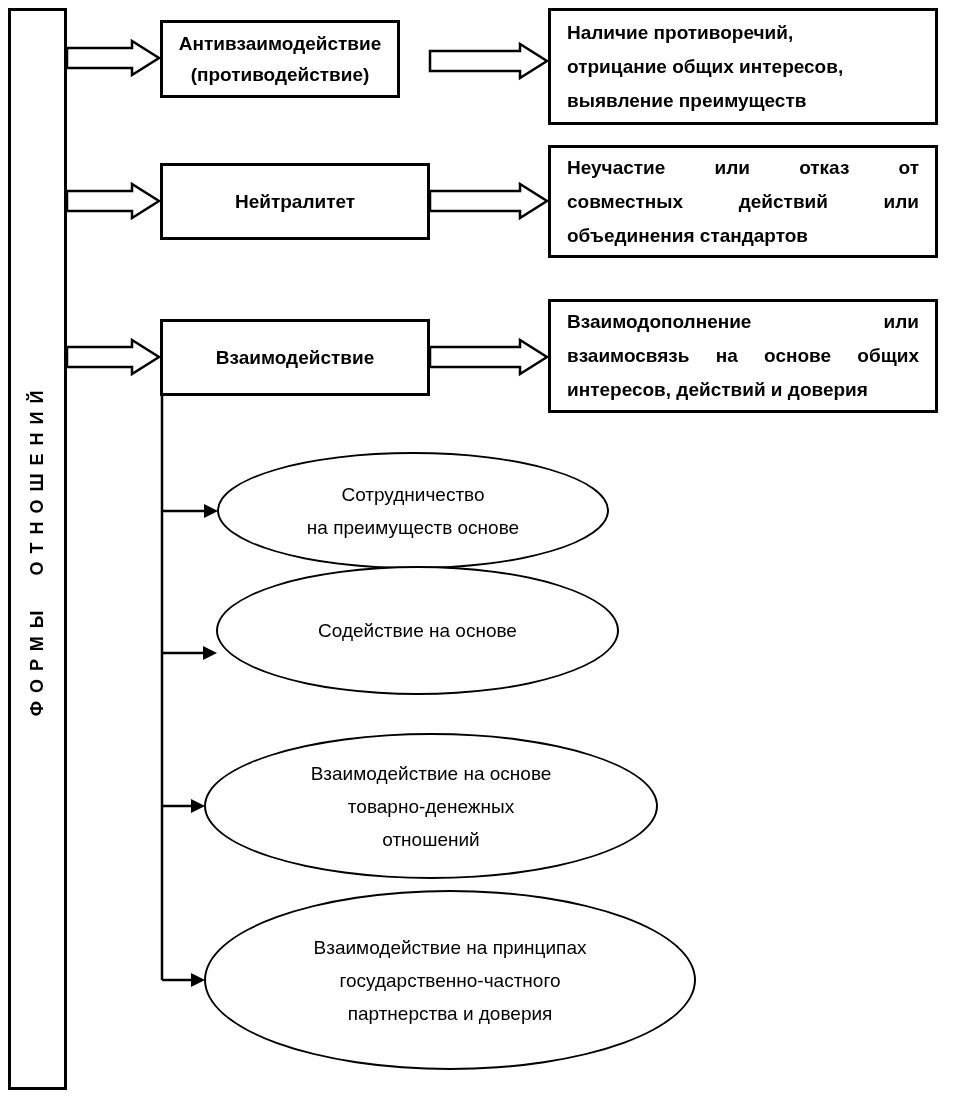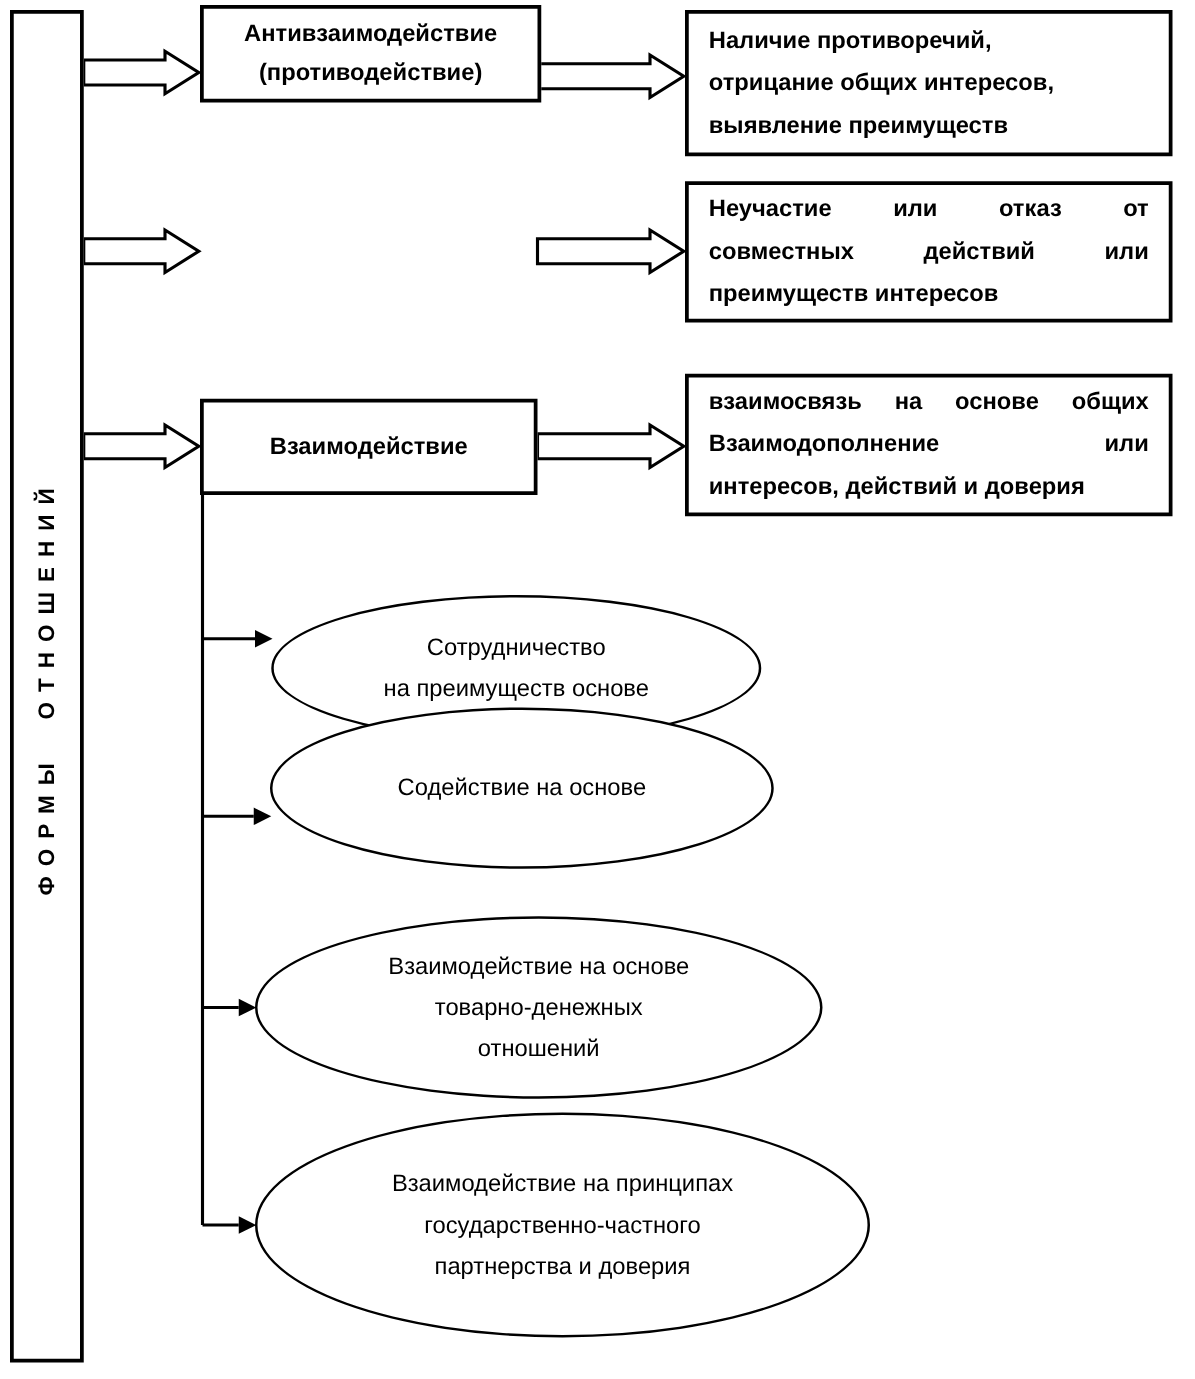--- a/index.html
+++ b/index.html
@@ -113,46 +113,49 @@
     <g>
       <line x1="162" y1="980" x2="191" y2="980" stroke="#000000" stroke-width="2.5"></line>
       <polygon points="191,973 205,980 191,987" fill="#000000"></polygon>
     </g>
   </svg>
 
   <div class="side-bar">
     <span class="vlabel">ФОРМЫ ОТНОШЕНИЙ</span>
   </div>
 
-  <div class="box form-box" style="left:160px; top:4px; width:273px; height:78px;">
+  <div class="box form-box" style="left:160px; top:20px; width:240px; height:78px;">
     <div>Антивзаимодействие</div>
     <div>(противодействие)</div>
   </div>
   <div class="box desc-box" style="left:548px; top:8px; width:390px; height:117px;">
     <div class="line">Наличие противоречий,</div>
     <div class="line">отрицание общих интересов,</div>
     <div class="line">выявление преимуществ</div>
   </div>
 
+  <div class="box form-box" style="left:160px; top:163px; width:270px; height:77px;">
+    <div>Нейтралитет</div>
+  </div>
   <div class="box desc-box" style="left:548px; top:145px; width:390px; height:113px;">
     <div class="jline">Неучастие или отказ от</div>
     <div class="jline">совместных действий или</div>
-    <div class="line">преимуществ интересов</div>
+    <div class="line">объединения стандартов</div>
   </div>
 
   <div class="box form-box" style="left:160px; top:319px; width:270px; height:77px;">
     <div>Взаимодействие</div>
   </div>
   <div class="box desc-box" style="left:548px; top:299px; width:390px; height:114px;">
+    <div class="jline">Взаимодополнение или</div>
     <div class="jline">взаимосвязь на основе общих</div>
-    <div class="jline">Взаимодополнение или</div>
     <div class="line">интересов, действий и доверия</div>
   </div>
 
-  <div class="ellipse" style="left:217px; top:476px; width:392px; height:117px;">
+  <div class="ellipse" style="left:217px; top:452px; width:392px; height:117px;">
     <div>Сотрудничество</div>
     <div>на преимуществ основе</div>
   </div>
   <div class="ellipse" style="left:216px; top:566px; width:403px; height:129px;">
     <div>Содействие на основе</div>
   </div>
   <div class="ellipse" style="left:204px; top:733px; width:454px; height:146px;">
     <div>Взаимодействие на основе</div>
     <div>товарно-денежных</div>
     <div>отношений</div>

